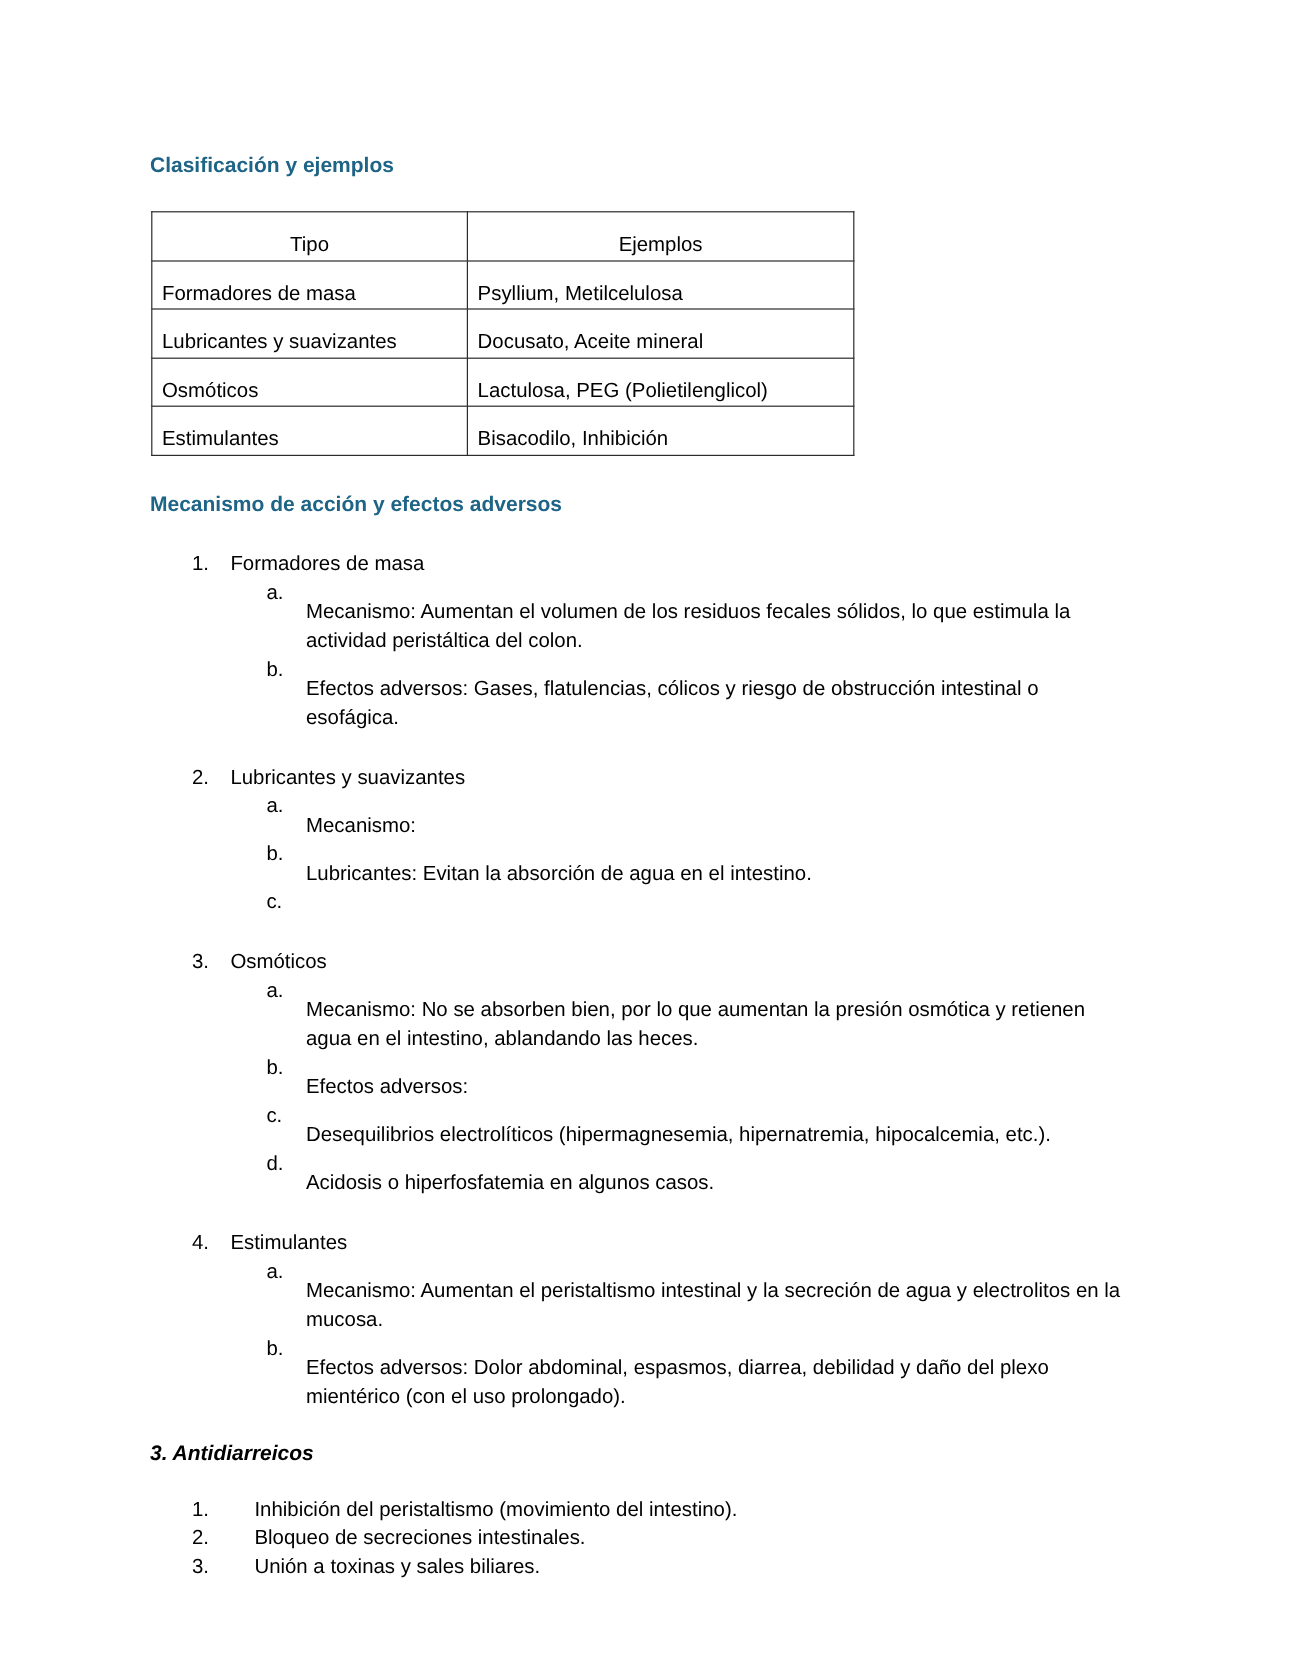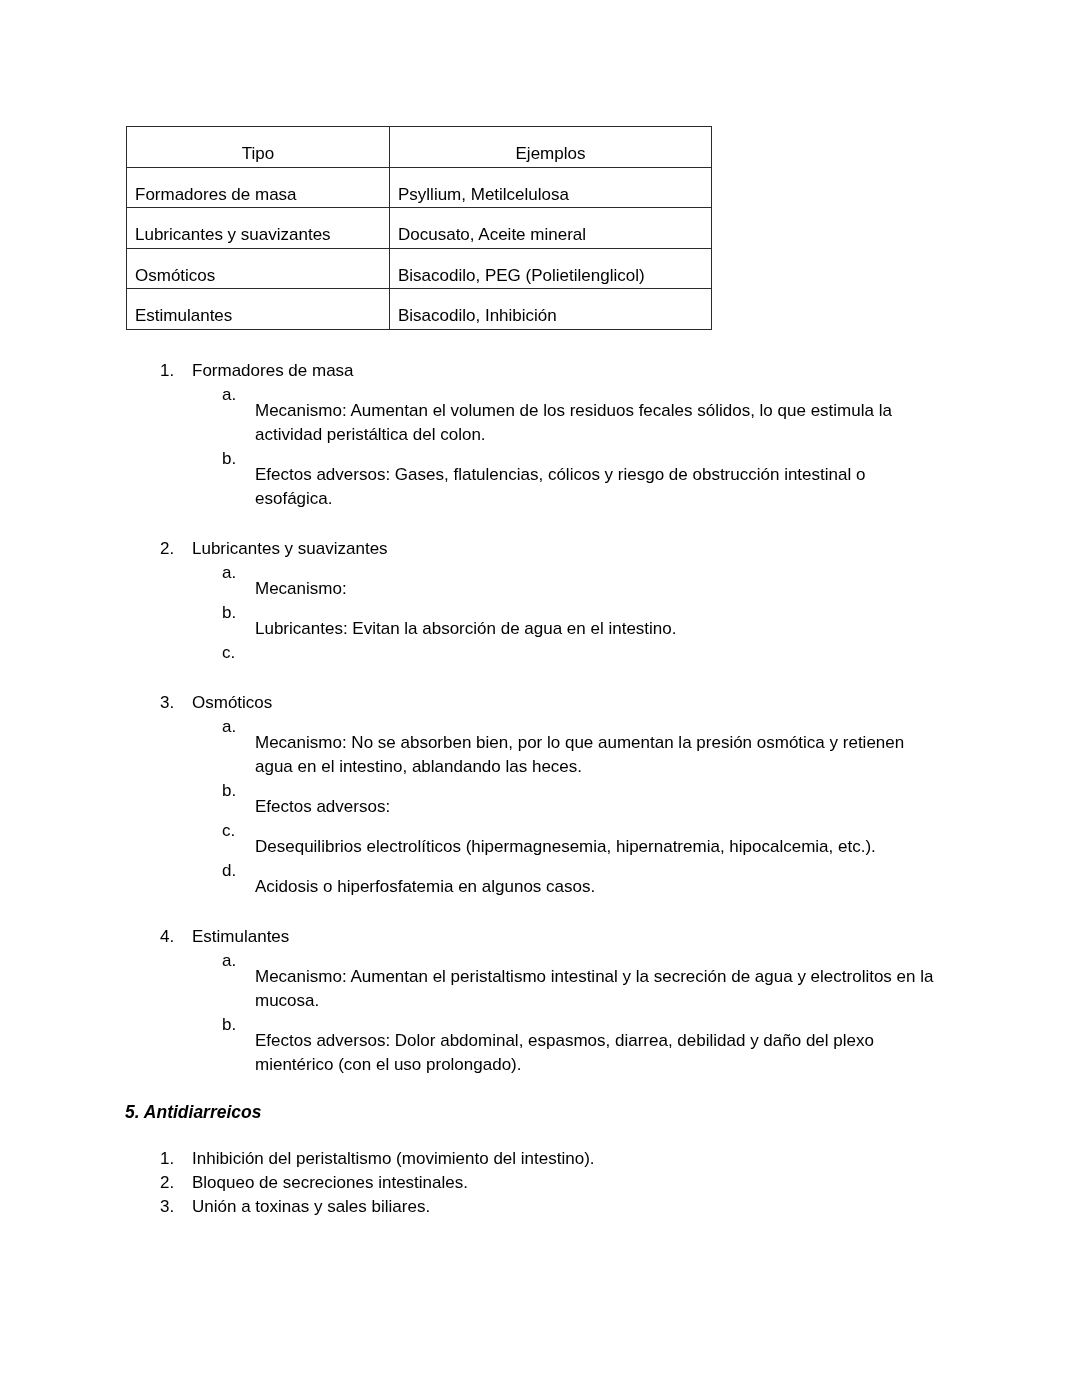--- a/index.html
+++ b/index.html
@@ -56,27 +56,28 @@
   .l1-marker { width:32px; flex:0 0 32px; }
   .l1-body { flex:1 1 auto; }
   .l1-title { }
   .l2 { display:flex; margin-left:30px; }
   .l2-marker { width:33px; flex:0 0 33px; }
   .l2-text { max-width:688px;margin-top:16px; }
 
   .intro { margin:0; max-width:780px; }
   .simple { margin:0 0 0 35px; display:flex; }
   .s-marker { width:32px; flex:0 0 32px; }
-  .s-text { max-width:740px; }
+  .s-text { max-width:740px;margin-left:20px; }
 </style>
 </head>
 <body>
 
 <div class="page">
 
+  <h2 class="h-teal" id="h-classification">Clasificación y ejemplos</h2>
 
   <table class="cls">
     <colgroup>
         <col class="col-tipo">
         <col class="col-ej">
       </colgroup>
     <thead>
       <tr>
         <th>Tipo</th>
         <th>Ejemplos</th>
@@ -86,29 +87,30 @@
       <tr>
         <td>Formadores de masa</td>
         <td>Psyllium, Metilcelulosa</td>
       </tr>
       <tr>
         <td>Lubricantes y suavizantes</td>
         <td>Docusato, Aceite mineral</td>
       </tr>
       <tr>
         <td>Osmóticos</td>
-        <td>Bisacodilo, PEG (Polietilenglicol)</td>
+        <td>Lactulosa, PEG (Polietilenglicol)</td>
       </tr>
       <tr>
         <td>Estimulantes</td>
         <td>Bisacodilo, Inhibición</td>
       </tr>
     </tbody>
   </table>
 
+  <h2 class="h-teal" id="h-mechanism">Mecanismo de acción y efectos adversos</h2>
 
   <div class="group">
     <span class="l1-marker">1.</span>
     <div class="l1-body">
       <div class="l1-title">Formadores de masa</div>
       <div class="l2">
         <span class="l2-marker">a.</span>
         <div class="l2-text">Mecanismo: Aumentan el volumen de los residuos fecales sólidos, lo que estimula la actividad peristáltica del colon.</div>
       </div>
       <div class="l2">
@@ -167,21 +169,21 @@
         <span class="l2-marker">a.</span>
         <div class="l2-text">Mecanismo: Aumentan el peristaltismo intestinal y la secreción de agua y electrolitos en la mucosa.</div>
       </div>
       <div class="l2">
         <span class="l2-marker">b.</span>
         <div class="l2-text">Efectos adversos: Dolor abdominal, espasmos, diarrea, debilidad y daño del plexo mientérico (con el uso prolongado).</div>
       </div>
     </div>
   </div>
 
-  <h2 class="h-black-italic">5. Antidiarreicos</h2>
+  <h2 class="h-black-italic">3. Antidiarreicos</h2>
 
 
   <div class="simple">
     <span class="s-marker">1.</span>
     <div class="s-text">Inhibición del peristaltismo (movimiento del intestino).</div>
   </div>
   <div class="simple">
     <span class="s-marker">2.</span>
     <div class="s-text">Bloqueo de secreciones intestinales.</div>
   </div>

